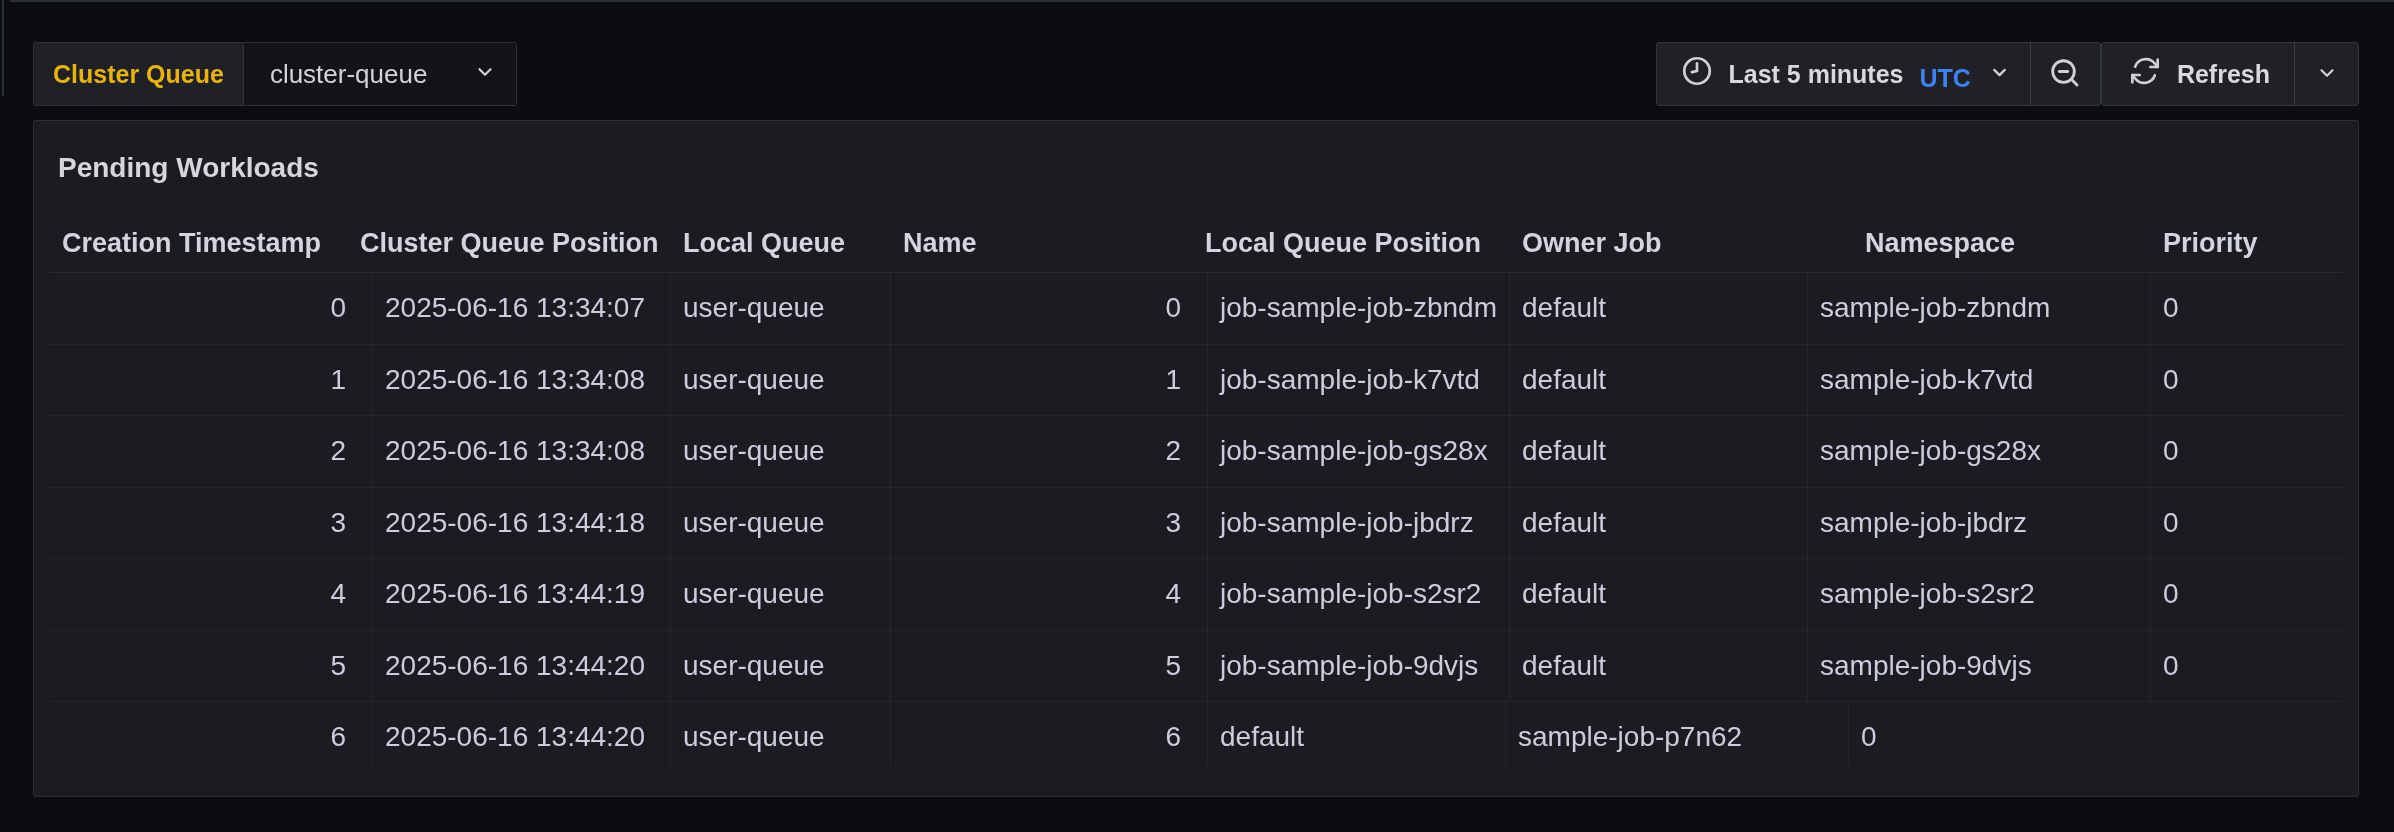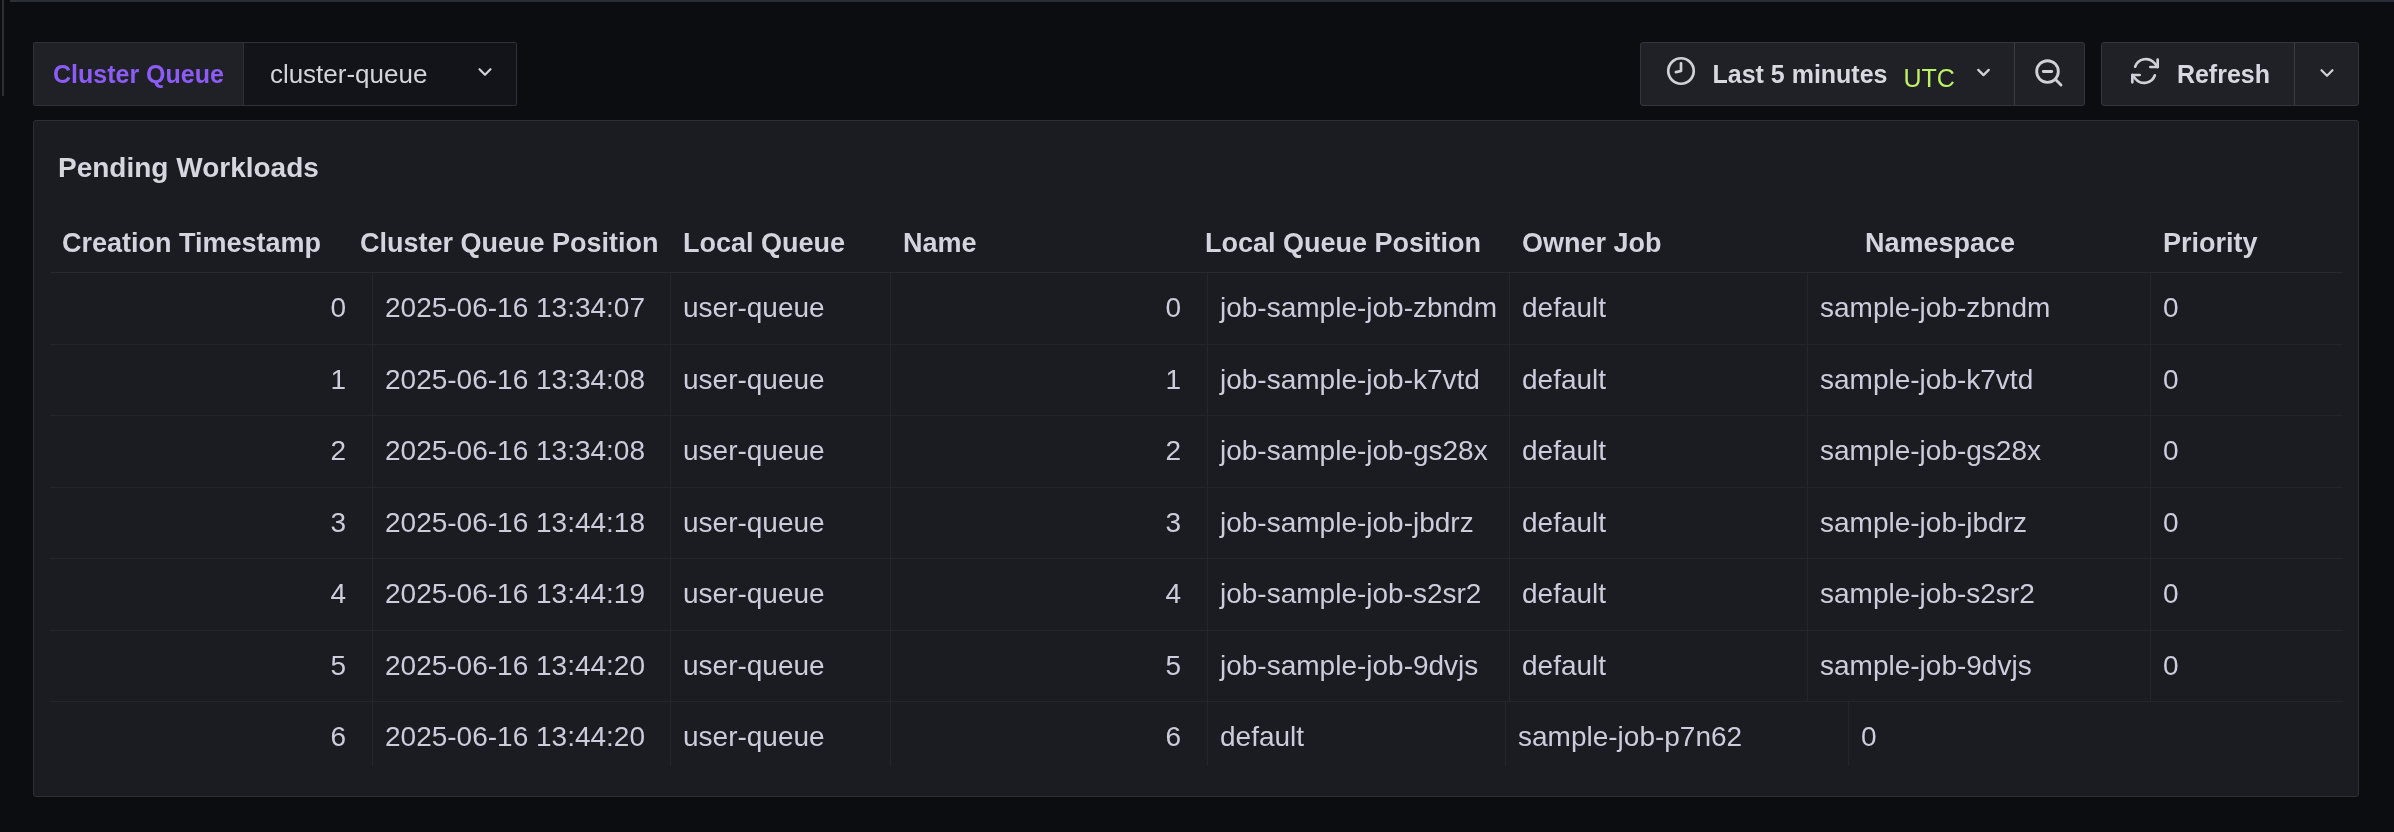--- a/index.html
+++ b/index.html
@@ -16,35 +16,35 @@
   .left-line { position:absolute; left:2px; top:0; width:2px; height:96px; background:#2c2e36; }
 
   
   .toolbar {
     position:absolute; left:33px; top:42px; right:35px; height:64px;
     display:flex; justify-content:space-between; align-items:stretch;
   }
   .var-control { display:flex; border:1px solid #2f313a; border-radius:2px; overflow:hidden; }
   .var-label {
     background:#1f2127; padding:0 19px; display:flex; align-items:center;
-    font-weight:700; font-size:25px; color:#8b5cf6; border-right:1px solid #2f313a;
+    font-weight:700; font-size:25px; color:#eab308; border-right:1px solid #2f313a;
   }
   .var-value {
     background:#131419; width:272px; padding:0 20px 0 26px;
     display:flex; align-items:center; justify-content:space-between;
     font-size:26px; color:#d3d4db; cursor:pointer;
   }
-  .toolbar-right { display:flex; gap:16px; }
+  .toolbar-right { display:flex; }
   .btn-group { display:flex; border:1px solid #33353e; border-radius:3px; background:#1f2127; overflow:hidden; }
   .btn {
     display:flex; align-items:center; background:transparent; border:none;
     color:#d8d9e0; font-family:inherit; cursor:pointer; height:100%;
   }
   .time-btn { padding:0 20px 0 23px; gap:14px; font-size:25px; font-weight:700; }
-  .utc { color:#bef264; margin:8px 4px 0 2px; font-weight:400; }
+  .utc { color:#3b82f6; margin:8px 4px 0 2px; font-weight:700; }
   .zoom-btn { width:70px; justify-content:center; border-left:1px solid #3a3d46; }
   .refresh-btn { padding:0 24px 0 27px; gap:16px; font-size:25px; font-weight:700; }
   .chevron-btn { width:64px; justify-content:center; border-left:1px solid #3a3d46; }
   .icon { display:block; flex:none; }
 
   
   .panel {
     position:absolute; left:33px; top:120px; width:2326px; height:677px;
     background:#1a1c22; border:1px solid #2c2e36; border-radius:3px;
   }

